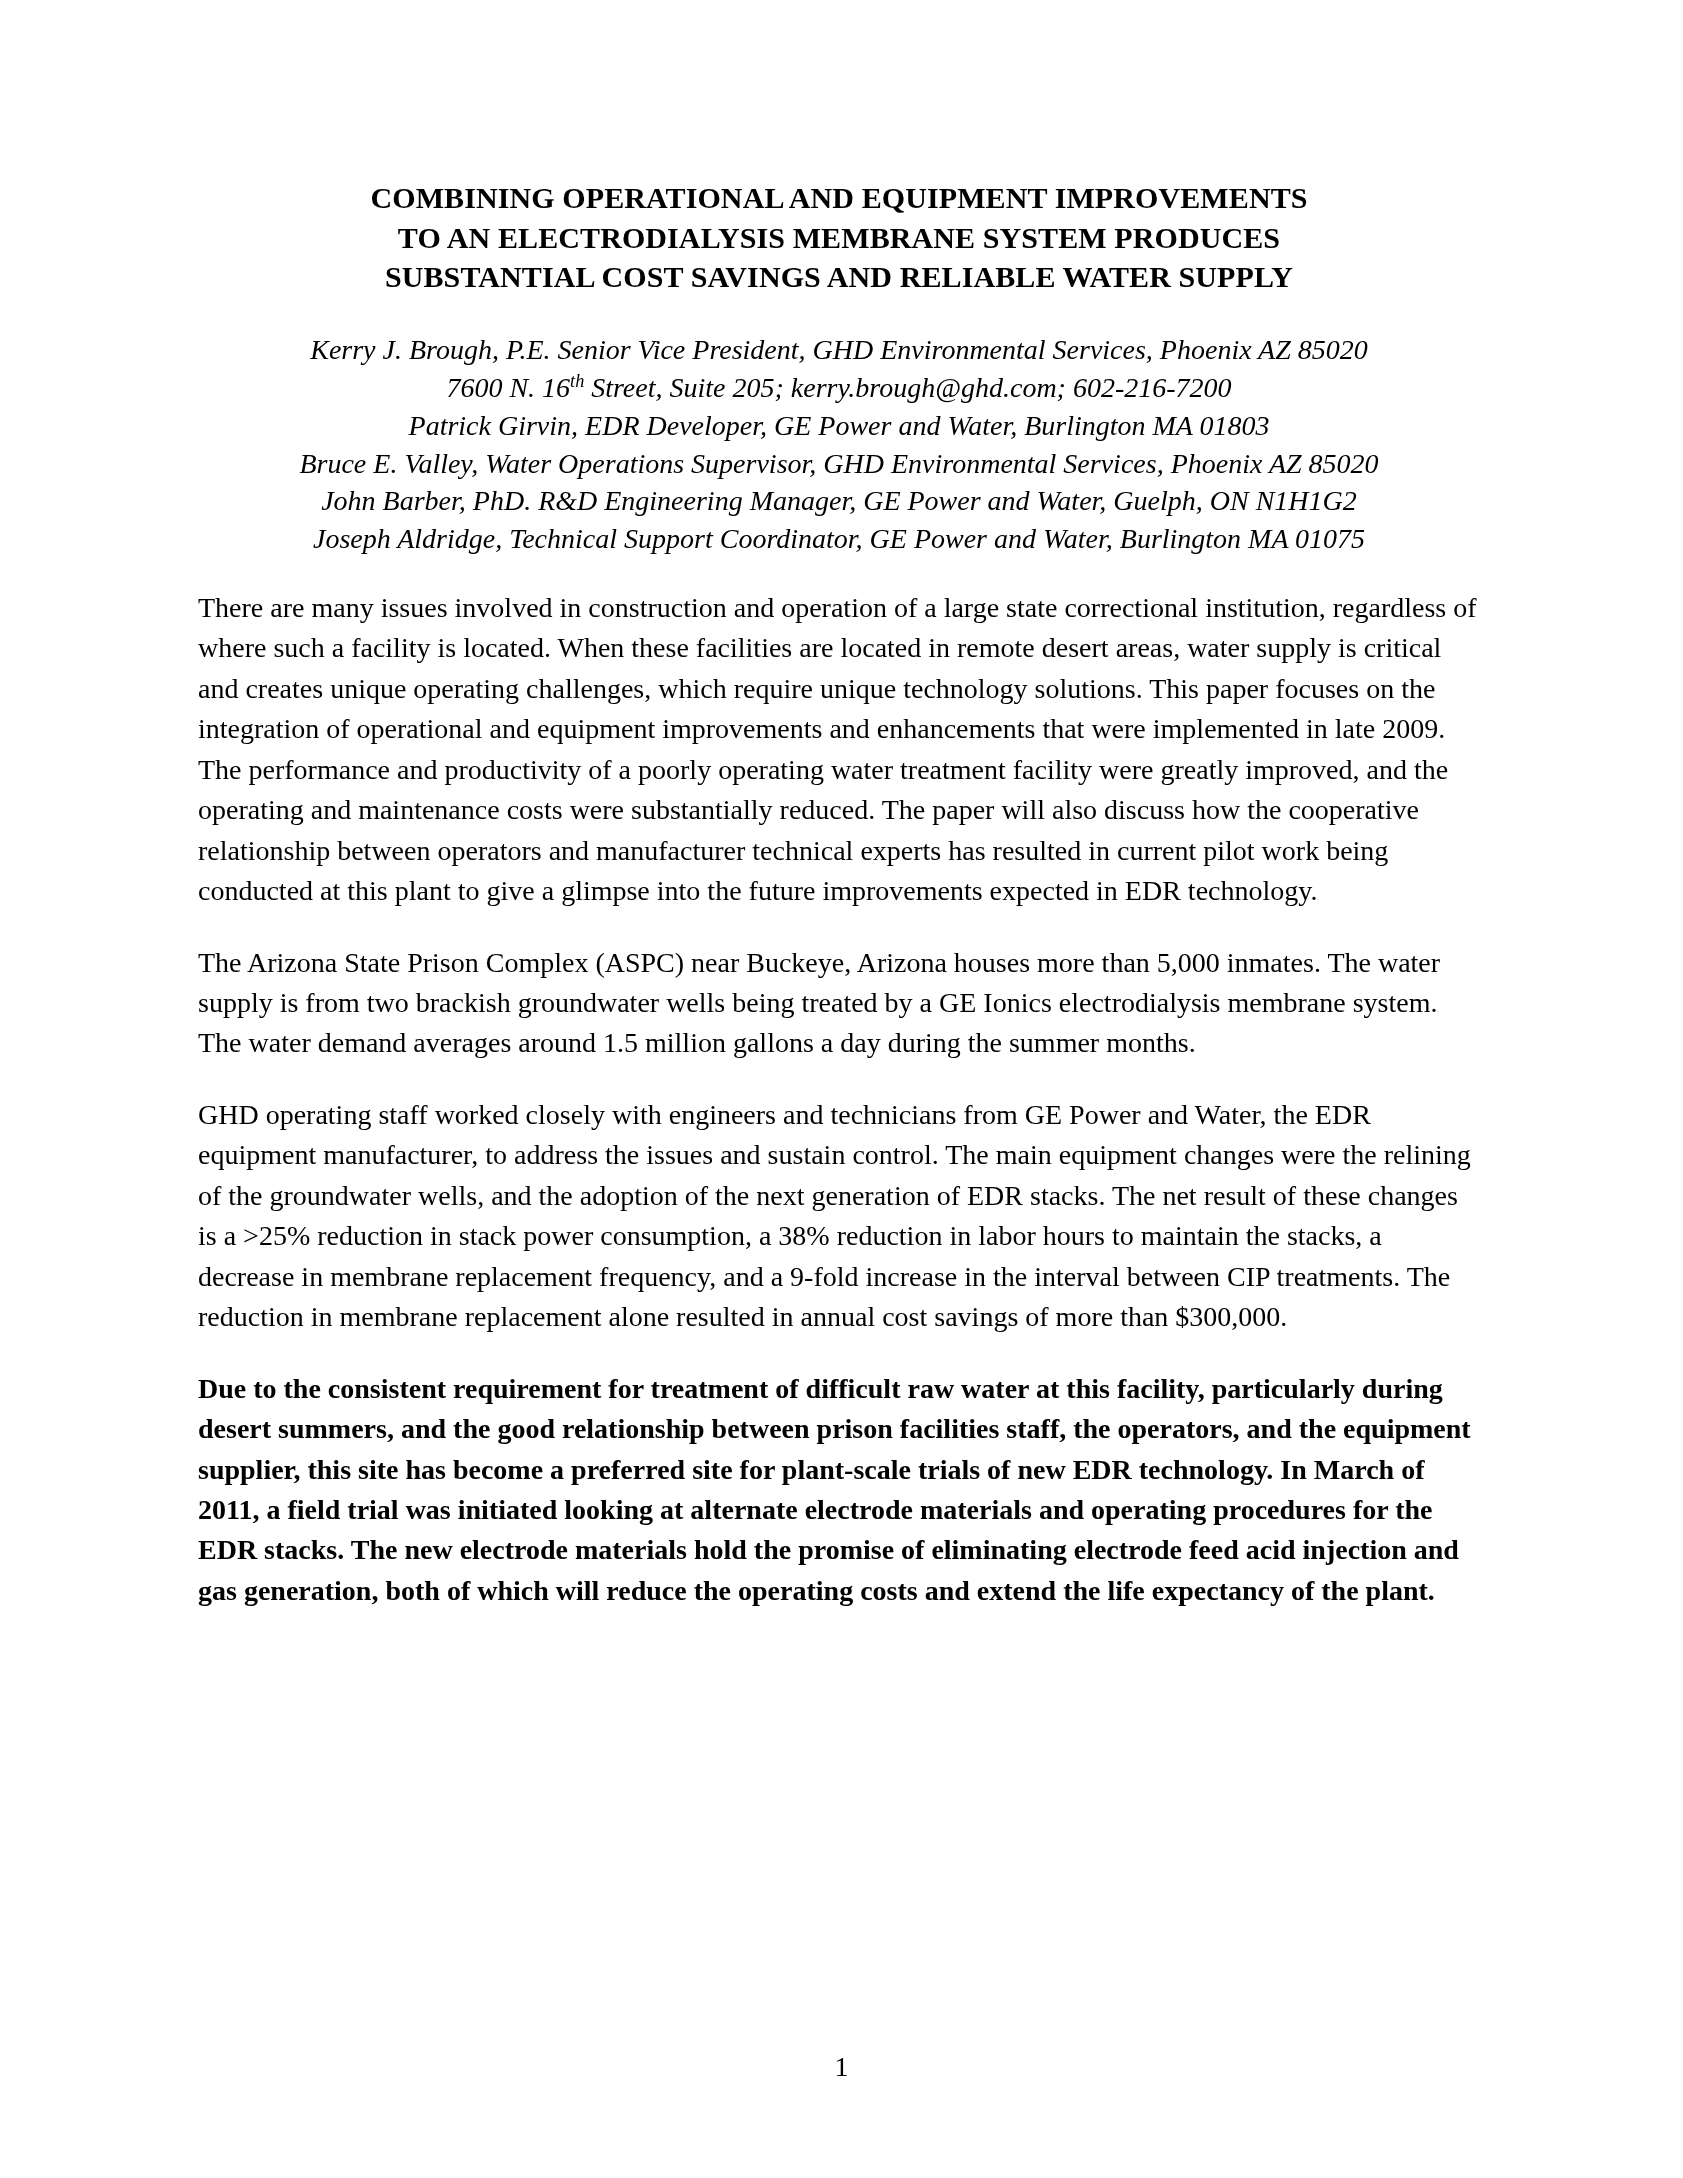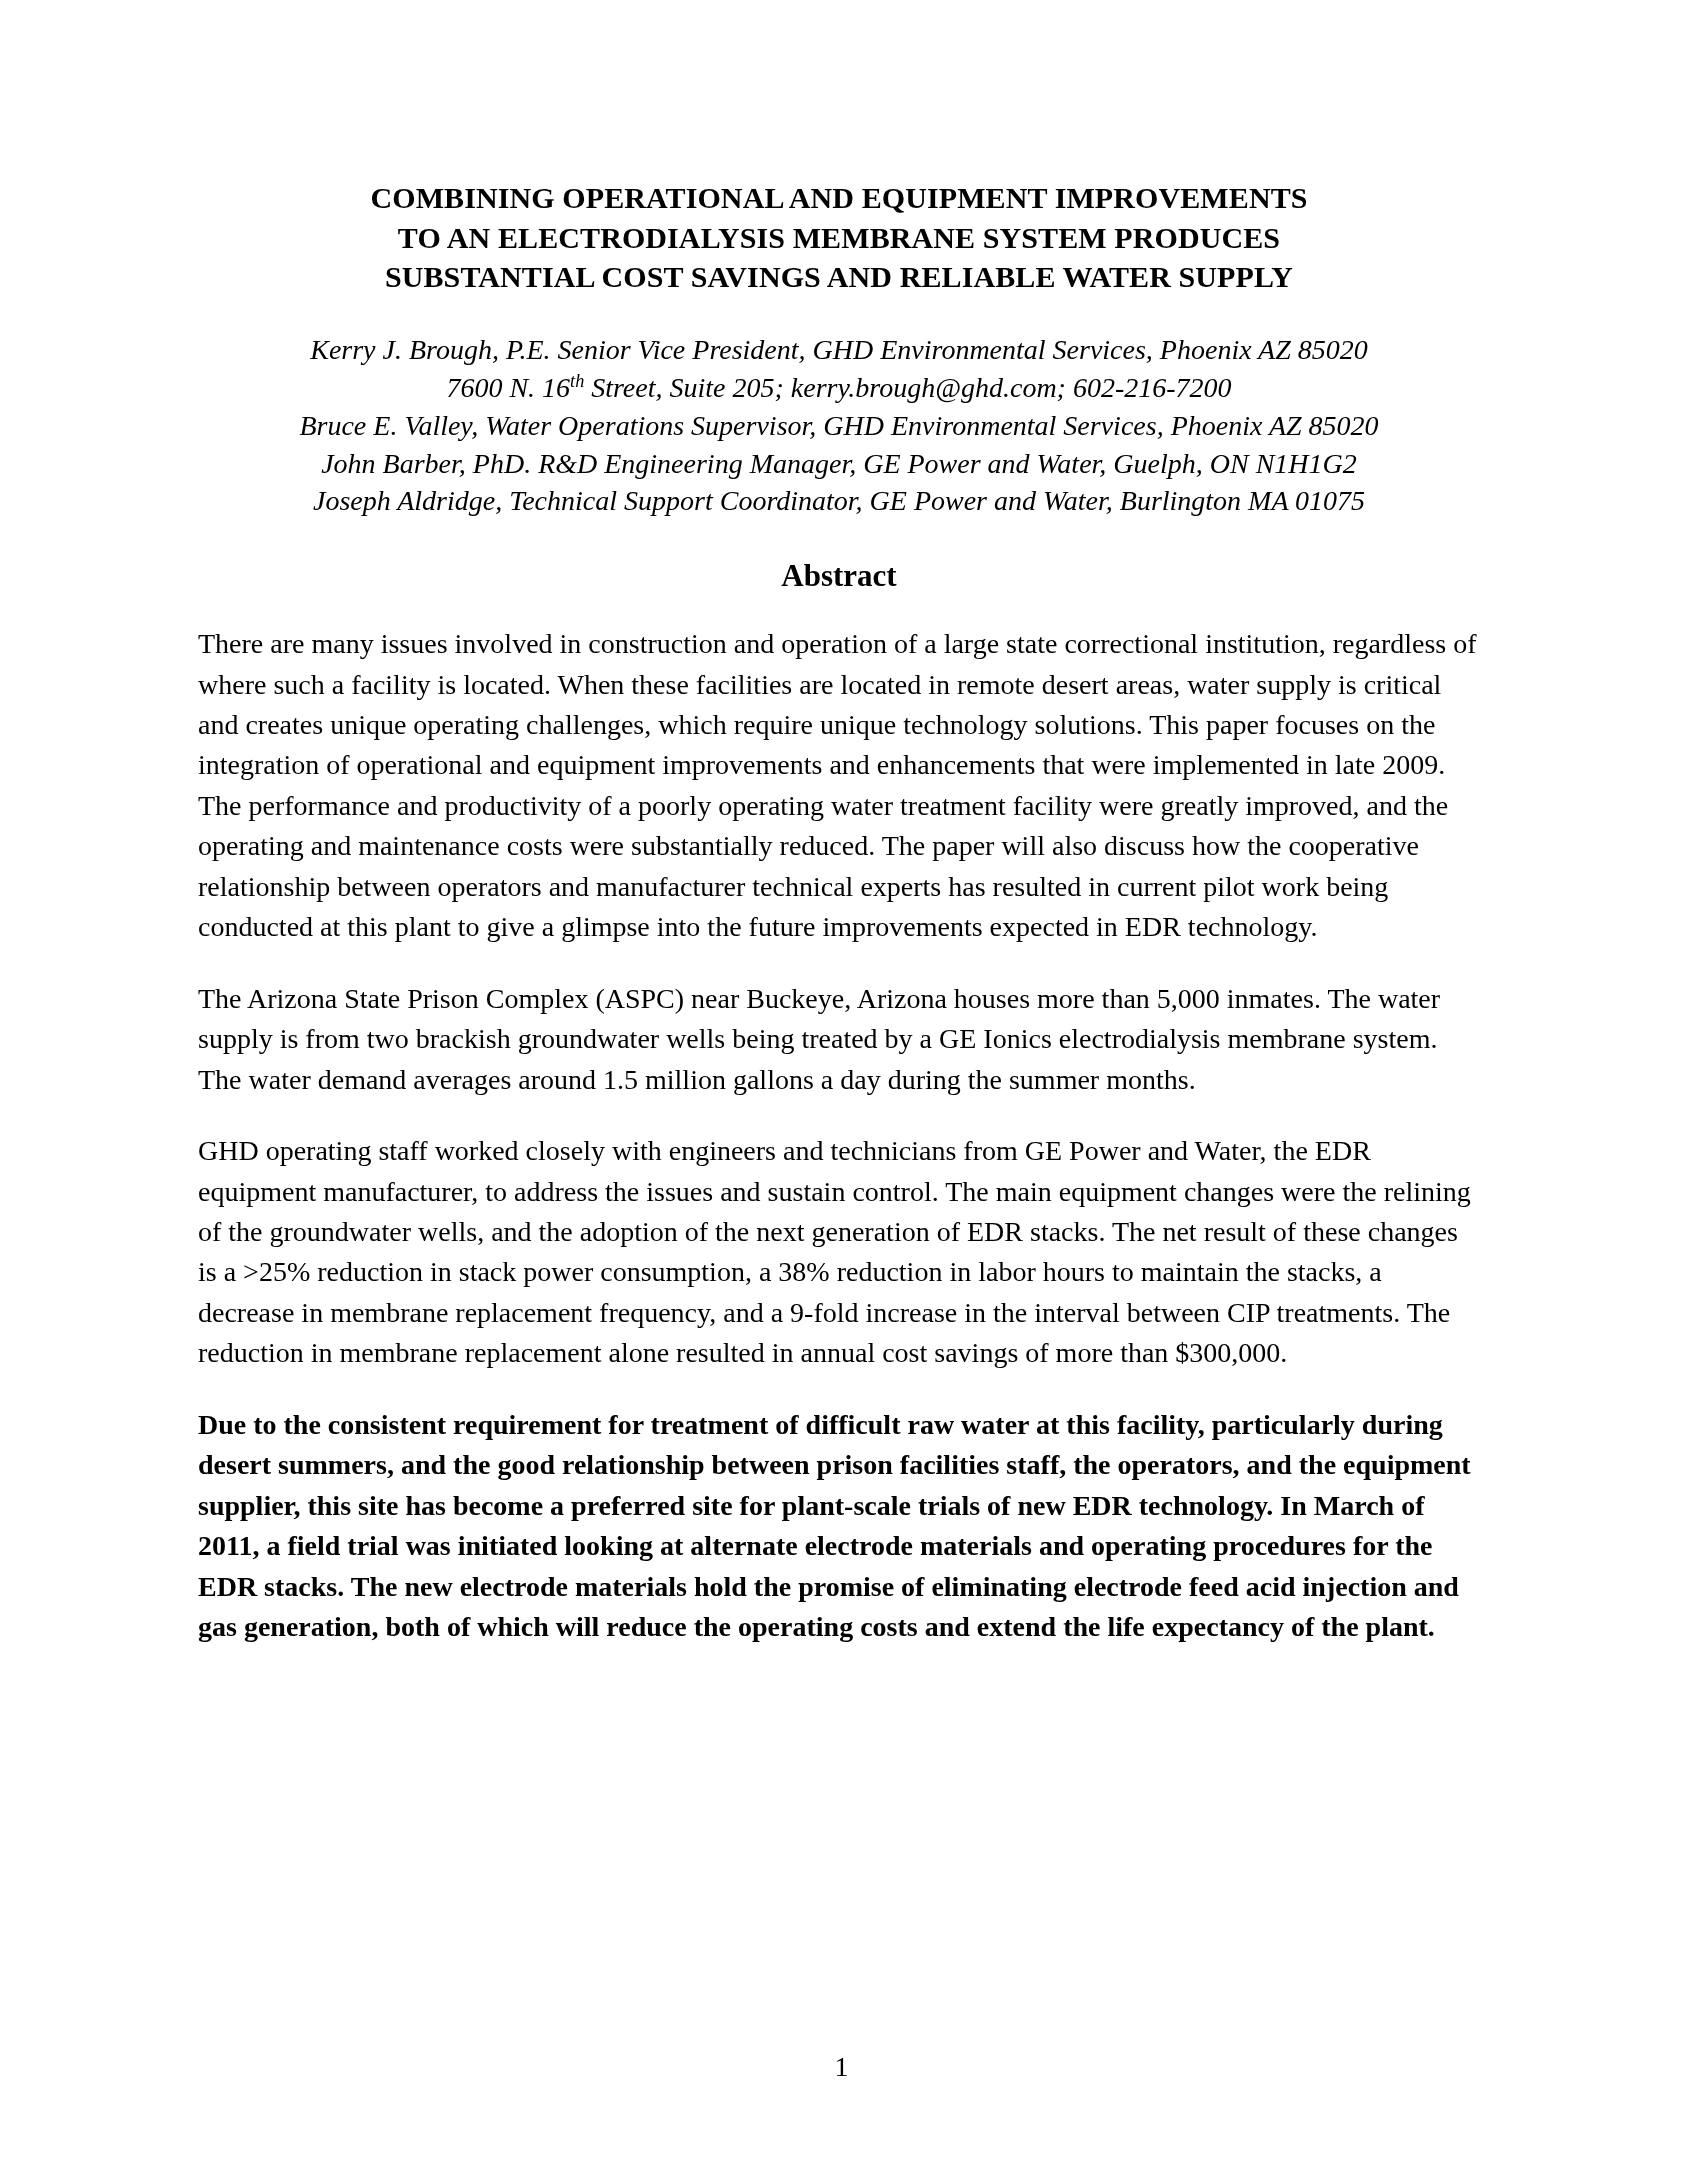--- a/index.html
+++ b/index.html
@@ -82,26 +82,26 @@
 
   <div class="title-block">
     <span class="title-line">COMBINING OPERATIONAL AND EQUIPMENT IMPROVEMENTS</span>
     <span class="title-line">TO AN ELECTRODIALYSIS MEMBRANE SYSTEM PRODUCES</span>
     <span class="title-line">SUBSTANTIAL COST SAVINGS AND RELIABLE WATER SUPPLY</span>
   </div>
 
   <div class="authors-block">
     <span class="author-line">Kerry J. Brough, P.E.  Senior Vice President, GHD Environmental Services, Phoenix AZ 85020</span>
     <span class="author-line">7600 N. 16<sup>th</sup> Street, Suite 205; kerry.brough@ghd.com; 602-216-7200</span>
+    <span class="author-line">Patrick Girvin, EDR Developer, GE Power and Water, Burlington MA 01803</span>
     <span class="author-line">Bruce E. Valley, Water Operations Supervisor, GHD Environmental Services, Phoenix AZ 85020</span>
     <span class="author-line">John Barber, PhD. R&amp;D Engineering Manager, GE Power and Water, Guelph, ON N1H1G2</span>
     <span class="author-line">Joseph Aldridge, Technical Support Coordinator, GE Power and Water, Burlington MA 01075</span>
   </div>
 
-  <div class="section-heading">Abstract</div>
 
   <div class="body-copy">
     <p>There are many issues involved in construction and operation of a large state correctional institution, regardless of where such a facility is located.  When these facilities are located in remote desert areas, water supply is critical and creates unique operating challenges, which require unique technology solutions.  This paper focuses on the integration of operational and equipment improvements and enhancements that were implemented in late 2009. The performance and productivity of a poorly operating water treatment facility were greatly improved, and the operating and maintenance costs were substantially reduced.  The paper will also discuss how the cooperative relationship between operators and manufacturer technical experts has resulted in current pilot work being conducted at this plant to give a glimpse into the future improvements expected in EDR technology.</p>
     <p>The Arizona State Prison Complex (ASPC) near Buckeye, Arizona houses more than 5,000 inmates.  The water supply is from two brackish groundwater wells being treated by a GE Ionics electrodialysis membrane system.   The water demand averages around 1.5 million gallons a day during the summer months.</p>
     <p>GHD operating staff worked closely with engineers and technicians from GE Power and Water, the EDR equipment manufacturer, to address the issues and sustain control.  The main equipment changes were the relining of the groundwater wells, and the adoption of the next generation of EDR stacks.  The net result of these changes is a &gt;25% reduction in stack power consumption, a 38% reduction in labor hours to maintain the stacks, a decrease in membrane replacement frequency, and a  9-fold increase in the interval between CIP treatments.   The reduction in membrane replacement alone resulted in annual cost savings of more than $300,000.</p>
     <p>Due to the consistent requirement for treatment of difficult raw water at this facility, particularly during desert summers, and the good relationship between prison facilities staff, the operators, and the equipment supplier, this site has become a preferred site for plant-scale trials of new EDR technology.  In March of 2011, a field trial was initiated looking at alternate electrode materials and operating procedures for the EDR stacks.  The new electrode materials hold the promise of eliminating electrode feed acid injection and gas generation, both of which will reduce the operating costs and extend the life expectancy of the plant.</p>
   </div>
 
   <div class="page-number">1</div>
 

